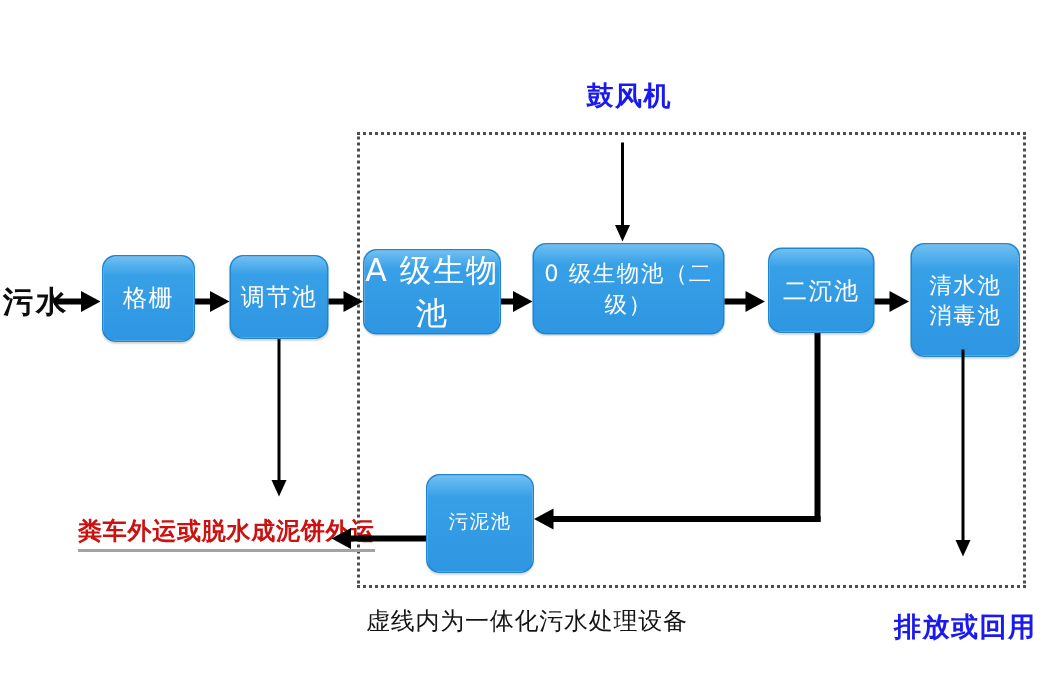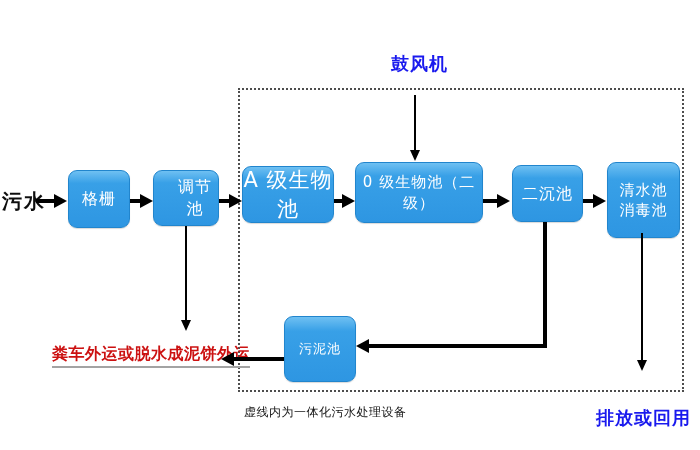--- a/index.html
+++ b/index.html
@@ -15,33 +15,33 @@
   
   .node{
     position:absolute;box-sizing:border-box;
     background:linear-gradient(180deg,#6fc0f2 0%,#38a0e7 22%,#2e96e2 100%);
     border:1px solid #2185cd;border-radius:9px;
     color:#ffffff;display:flex;flex-direction:column;align-items:center;justify-content:center;
     text-align:center;font-size:16px;line-height:1.35;letter-spacing:1px;
     box-shadow:0 1px 1px rgba(0,0,0,0.15);
   }
   .n-grid{left:68px;top:170px;width:62px;height:58px;}
-  .n-reg{left:153px;top:170px;width:66px;height:56px;padding-left:18px;}
+  .n-reg{left:153px;top:170px;width:66px;height:56px;}
   .n-abio{left:242px;top:166px;width:92px;height:57px;font-size:21px;}
   .n-obio{left:355px;top:162px;width:128px;height:61px;font-size:15px;}
   .n-sed{left:512px;top:165px;width:71px;height:57px;text-align:right;}
   .n-clear{left:607px;top:162px;width:73px;height:76px;font-size:15px;}
   .n-sludge{left:284px;top:316px;width:72px;height:66px;font-size:13px;}
   
   .txt{position:absolute;white-space:nowrap;}
   .t-influent{left:2px;top:188px;font-size:20px;font-weight:bold;color:#0d0d0d;letter-spacing:2px;}
   .t-blower{left:391px;top:52px;font-size:18px;font-weight:bold;color:#1a1aee;letter-spacing:1px;}
   .t-sludgeout{left:52px;top:344px;font-size:16px;font-weight:bold;color:#cc1111;
     border-bottom:2px solid #a3a3a3;padding-bottom:1px;letter-spacing:0.5px;}
-  .t-caption{left:244px;top:404px;font-size:12px;color:#141414;letter-spacing:0.5px;}
+  .t-caption{left:244px;top:404px;font-size:16px;color:#141414;letter-spacing:0.5px;}
   .t-discharge{left:596px;top:406px;font-size:18px;font-weight:bold;color:#1a1aee;letter-spacing:1px;}
   
   .hl{position:absolute;height:4px;background:#000;}
   .vl{position:absolute;width:2px;background:#000;}
   .vl4{position:absolute;width:4px;background:#000;}
   .head{position:absolute;width:0;height:0;}
   .head-r{border-top:7px solid transparent;border-bottom:7px solid transparent;border-left:13px solid #000;}
   .head-l{border-top:7px solid transparent;border-bottom:7px solid transparent;border-right:13px solid #000;}
   .head-d{border-left:5px solid transparent;border-right:5px solid transparent;border-top:11px solid #000;}
 </style>

